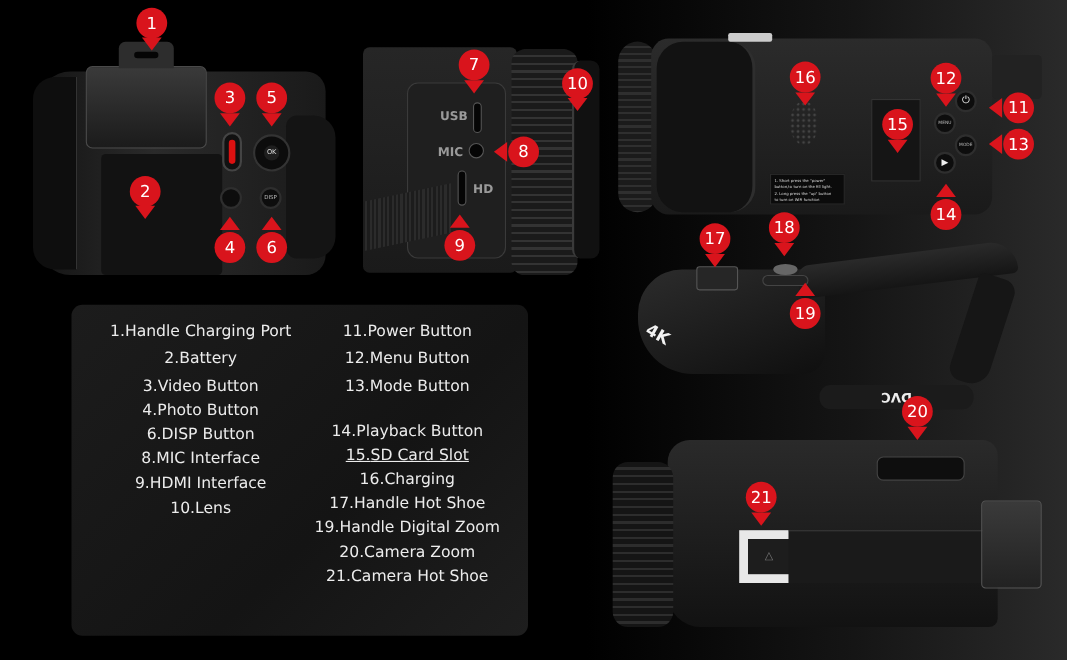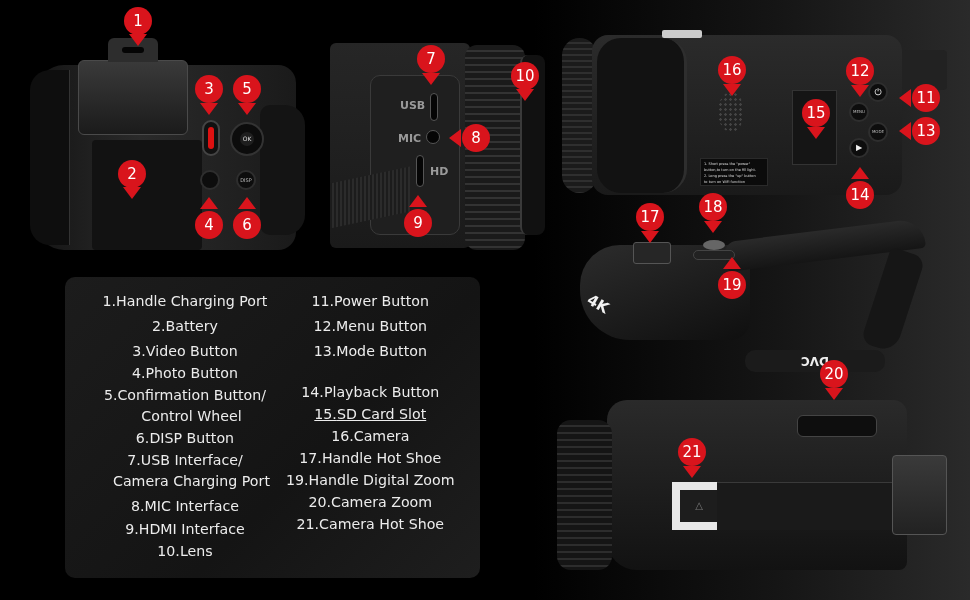--- a/index.html
+++ b/index.html
@@ -153,32 +153,30 @@
 <div class="arrow down" style="left:825px;top:388px;"></div>
 <div class="badge" style="left:678px;top:438px;">21</div>
 <div class="arrow down" style="left:683px;top:466px;"></div>
 
 <div class="legend">
   <div class="col left">
     <div class="item" style="margin-bottom:4px;"><span>1.</span><span>Handle Charging Port</span></div>
     <div class="item" style="margin-bottom:4px;"><span>2.</span><span>Battery</span></div>
     <div class="item" style="margin-bottom:1px;"><span>3.</span><span>Video Button</span></div>
     <div class="item" style="margin-bottom:1px;"><span>4.</span><span>Photo Button</span></div>
-    <div class="item" style="margin-bottom:1px;"><span>5.</span><span>Confirmation Button/</span><span class="cont">Control Wheel</span></div>
     <div class="item" style="margin-bottom:1px;"><span>6.</span><span>DISP Button</span></div>
-    <div class="item" style="margin-bottom:4px;"><span>7.</span><span>USB Interface/</span><span class="cont">Camera Charging Port</span></div>
     <div class="item" style="margin-bottom:2px;"><span>8.</span><span>MIC Interface</span></div>
     <div class="item" style="margin-bottom:1px;"><span>9.</span><span>HDMI Interface</span></div>
     <div class="item"><span>10.</span><span>Lens</span></div>
   </div>
   <div class="col right">
     <div class="item" style="margin-bottom:4px;"><span>11.</span><span>Power Button</span></div>
     <div class="item" style="margin-bottom:4px;"><span>12.</span><span>Menu Button</span></div>
     <div class="item" style="margin-bottom:1px;"><span>13.</span><span>Mode Button</span></div>
     <div class="item" style="margin-bottom:1px;margin-top:20px;"><span>14.</span><span>Playback Button</span></div>
     <div class="item" style="margin-bottom:1px;text-decoration:underline;"><span>15.</span><span>SD Card Slot</span></div>
-    <div class="item" style="margin-bottom:1px;"><span>16.</span><span>Camera</span></div>
+    <div class="item" style="margin-bottom:1px;"><span>16.</span><span>Charging</span></div>
     <div class="item" style="margin-bottom:1px;"><span>17.</span><span>Handle Hot Shoe</span></div>
     <div class="item" style="margin-bottom:1px;"><span>19.</span><span>Handle Digital Zoom</span></div>
     <div class="item" style="margin-bottom:1px;"><span>20.</span><span>Camera Zoom</span></div>
     <div class="item"><span>21.</span><span>Camera Hot Shoe</span></div>
   </div>
 </div>
 
 </body></html>

